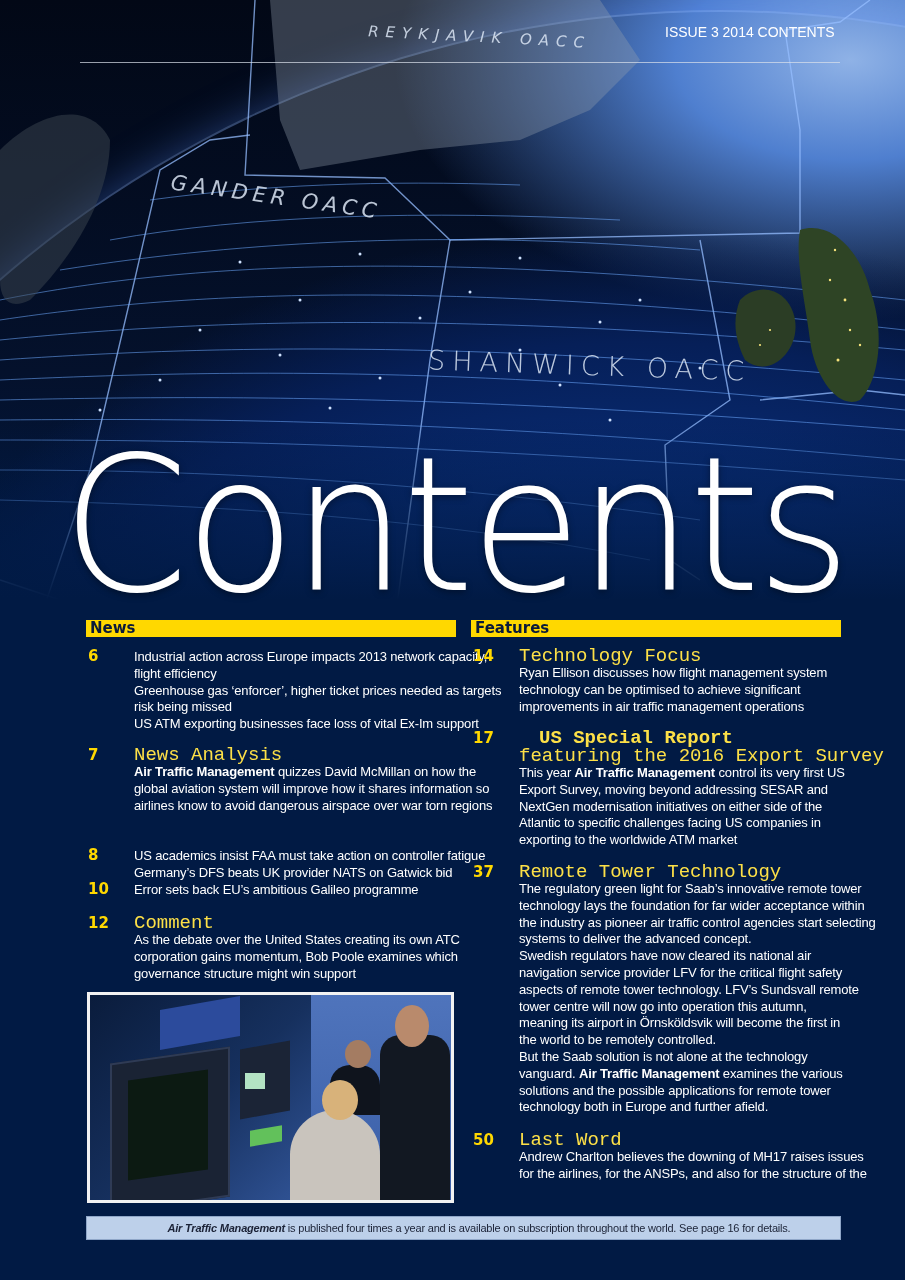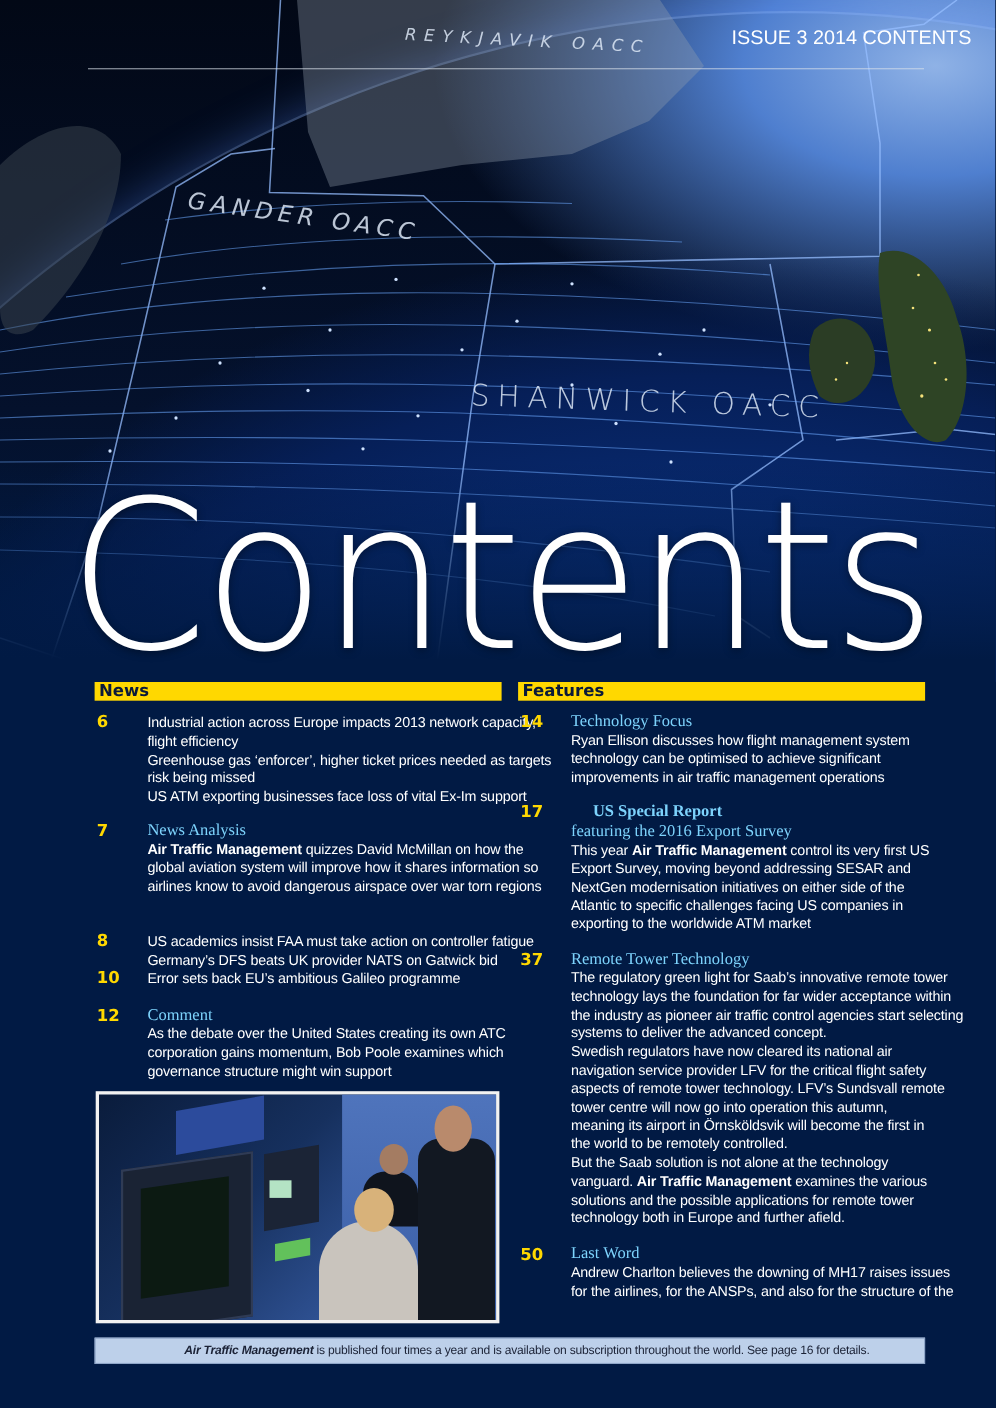--- a/index.html
+++ b/index.html
@@ -29,21 +29,21 @@
   }
   .map-label {
     position: absolute; color: rgba(220,230,245,0.85); font-family: "DejaVu Sans", sans-serif;
     letter-spacing: 6px; font-weight: 300;
   }
   .lbl-reyk { left: 368px; top: 28px; font-size: 15px; font-style: italic; transform: rotate(3deg); letter-spacing: 7px; }
   .lbl-gander { left: 170px; top: 185px; font-size: 21px; font-style: italic; transform: rotate(8deg); letter-spacing: 5px; }
   .lbl-shan { left: 428px; top: 350px; font-size: 27px; letter-spacing: 7px; transform: rotate(2deg); }
 
   .issue {
-    position: absolute; left: 665px; top: 24px; font-size: 18px; color: #ffffff;
+    position: absolute; left: 665px; top: 24px; font-size: 14px; color: #ffffff;
     letter-spacing: 0px; font-family: "Liberation Sans", sans-serif;
   }
   .top-rule { position: absolute; left: 80px; top: 62px; width: 760px; height: 1px; background: rgba(220,225,235,0.7); }
 
   .big-title {
     position: absolute; left: 62px; top: 430px;
     font-family: "DejaVu Sans", sans-serif; font-weight: 200;
     font-size: 188px; line-height: 190px; color: #ffffff; letter-spacing: -4px;
     -webkit-text-stroke: 0px;
     text-shadow: 0 2px 8px rgba(0,0,0,0.4);
@@ -60,22 +60,22 @@
   .bar-news { left: 86px; top: 620px; width: 370px; }
   .bar-features { left: 471px; top: 620px; width: 370px; }
 
   .entry { position: absolute; }
   .entry .num {
     position: absolute; left: 0; top: 0; color: #ffd800; font-weight: bold;
     font-family: "DejaVu Sans", sans-serif; font-size: 15px; line-height: 18px;
   }
   .entry .body { position: absolute; left: 46px; top: 0; }
   .entry .head {
-    color: #7dd3fc; font-family: Liberation Serif, serif; font-weight: 300;
-    font-size: 15px; line-height: 18px; white-space: nowrap;
+    color: #fde047; font-family: Liberation Mono, monospace; font-weight: 300;
+    font-size: 19px; line-height: 18px; white-space: nowrap;
   }
   .entry .head.bold { font-weight: bold; margin-left: 20px; }
   .entry .line {
     font-size: 13px; line-height: 16.8px; color: #ffffff; white-space: nowrap; letter-spacing: -0.15px;
   }
   .entry .line b { font-weight: bold; }
 
   
   .e6  { left: 88px; top: 647px; }
   .e7  { left: 88px; top: 746px; }

